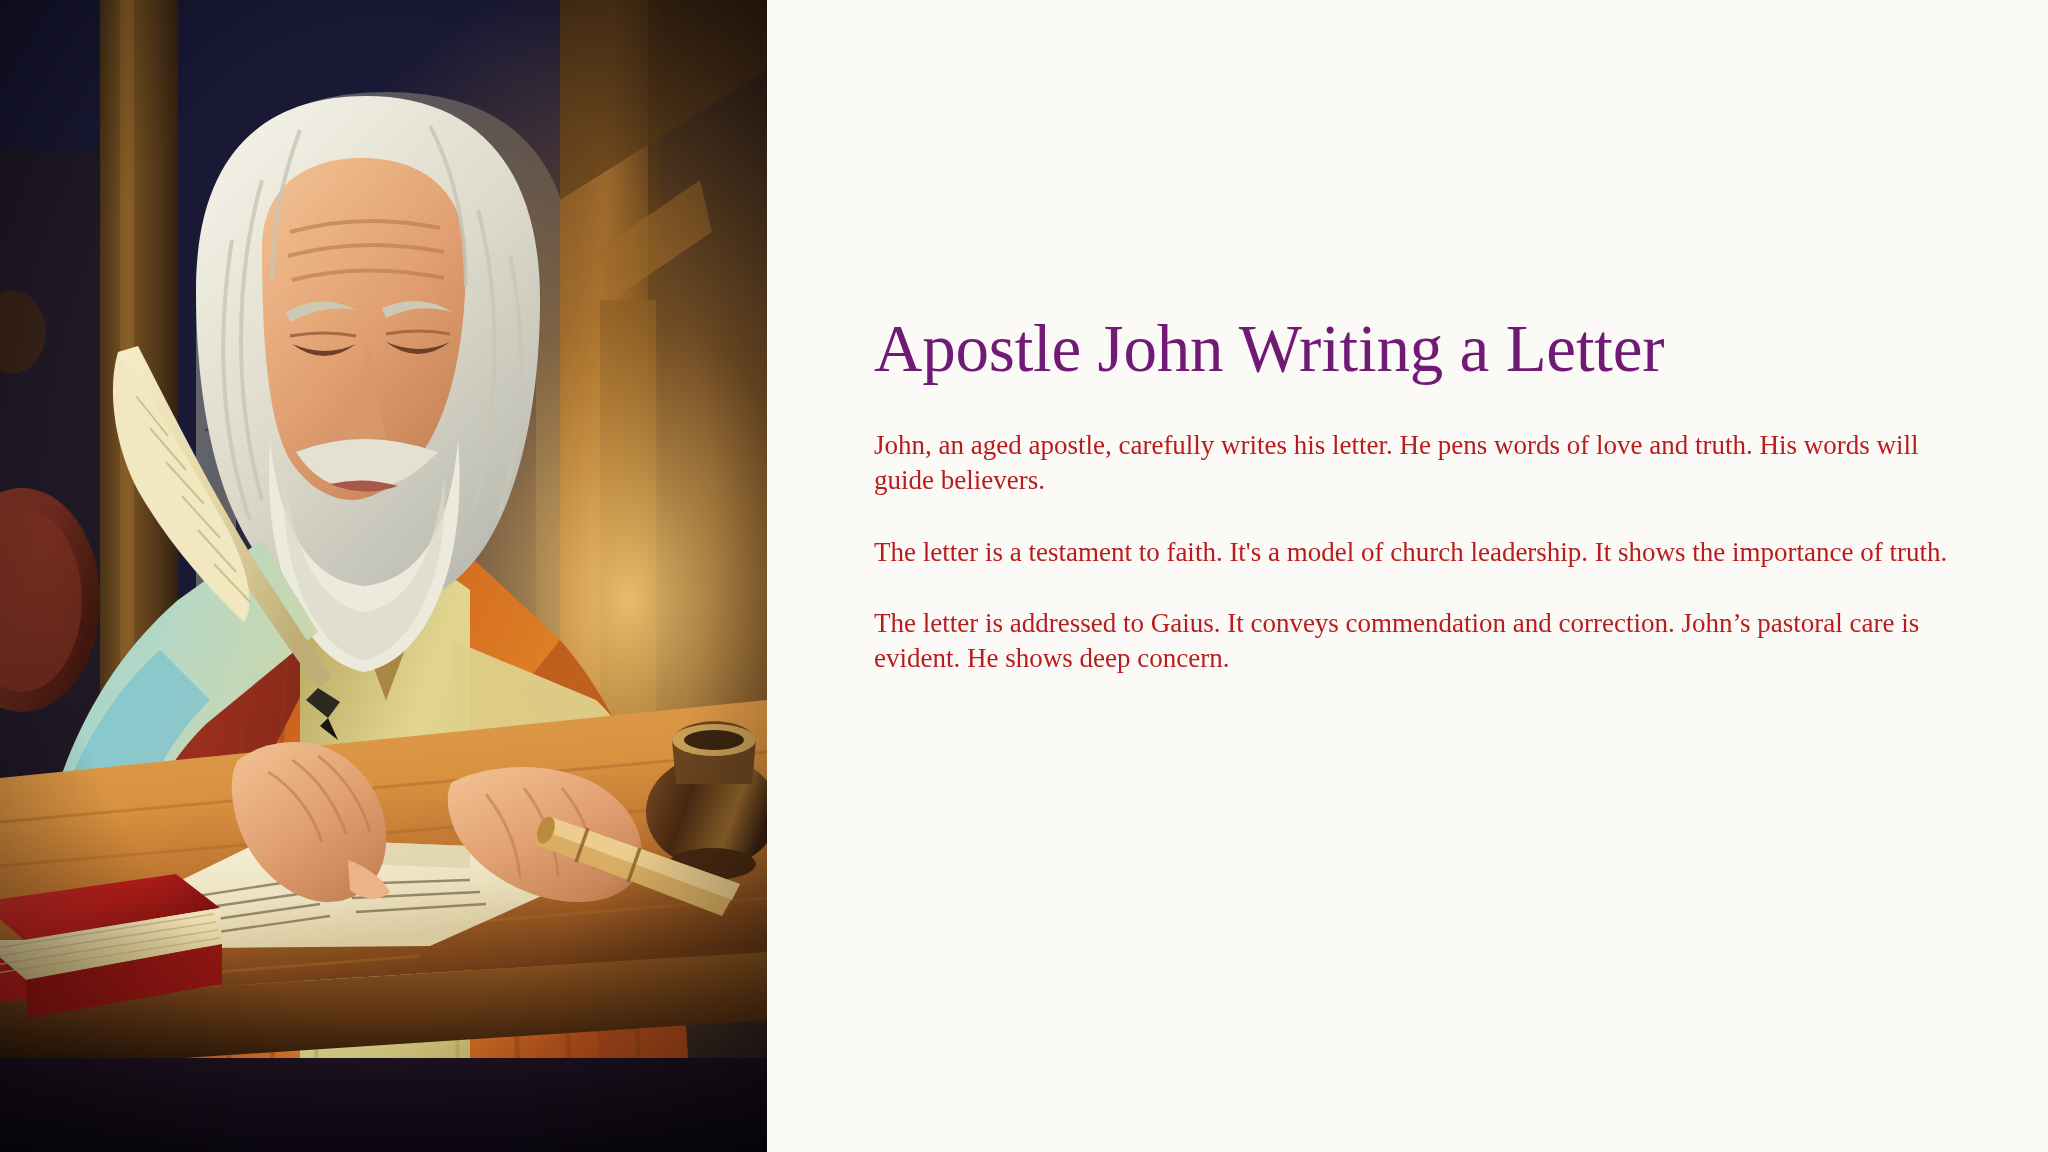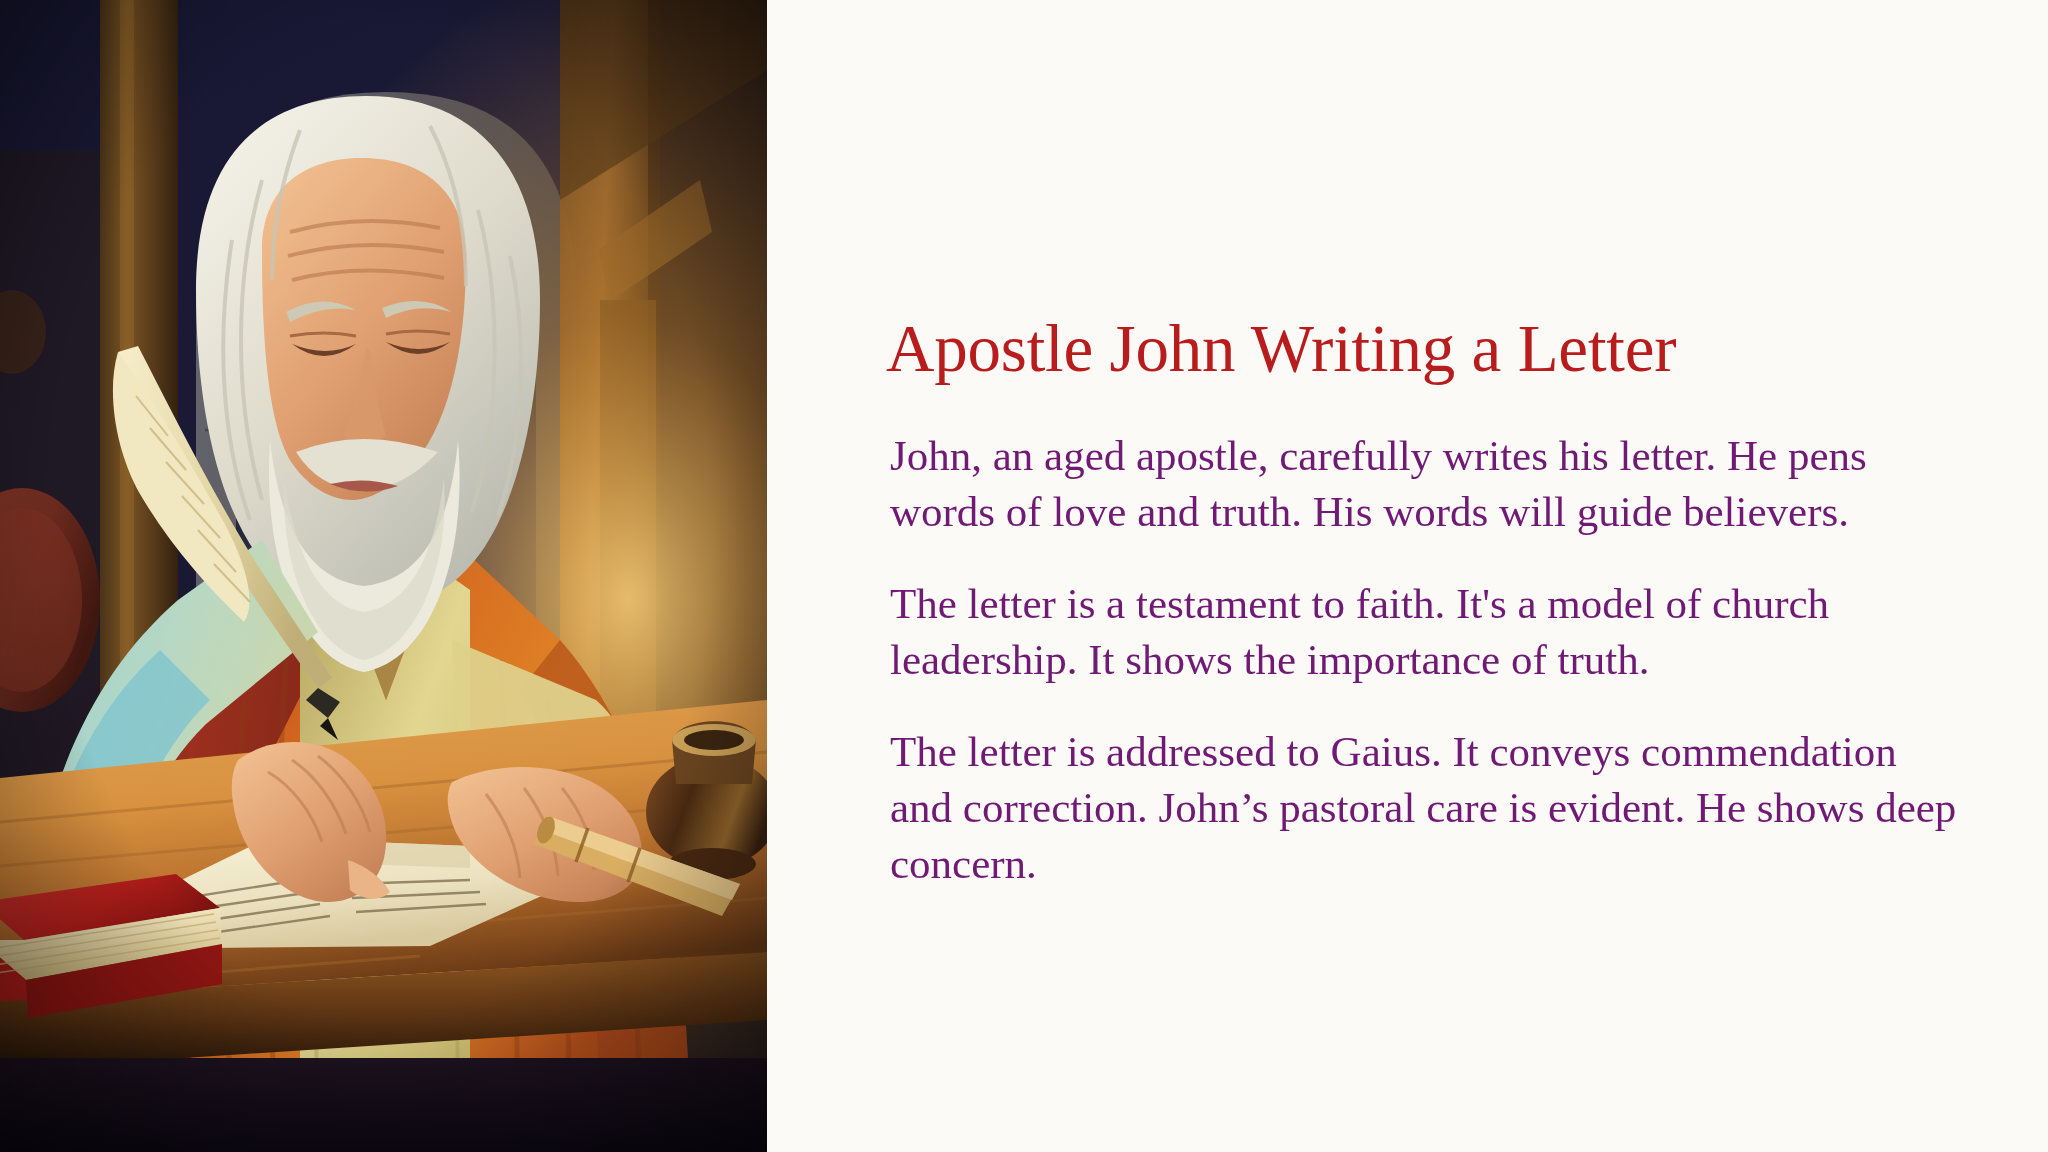--- a/index.html
+++ b/index.html
@@ -39,35 +39,35 @@
     height: 1152px;
     background: #FBFAF6;
   }
   .text-block {
     position: absolute;
     left: 107px;           
     top: 312px;
     width: 1085px;
   }
   .slide-title {
-    margin: 0 0 44px 12px;
+    margin: 0 0 44px 0;
     font-family: "Liberation Serif", "DejaVu Serif", serif;
     font-size: 67px;
     line-height: 1.08;
     font-weight: 400;
     letter-spacing: -0.2px;
+    color: #701a75;
+    white-space: nowrap;
+  }
+  .para {
+    margin: 0 0 36px 0;
+    font-family: "Liberation Serif", "DejaVu Serif", serif;
+    font-size: 27px;
+    line-height: 1.30;
     color: #b91c1c;
-    white-space: nowrap;
-  }
-  .para {
-    margin: 0 0 36px 16px;
-    font-family: "Liberation Serif", "DejaVu Serif", serif;
-    font-size: 43px;
-    line-height: 1.30;
-    color: #701a75;
   }
   .para:last-child { margin-bottom: 0; }
 </style>
 </head>
 <body>
 
 <div class="slide">
 
   <div class="illustration">
     <svg class="illus-svg" viewBox="0 0 767 1152" preserveAspectRatio="xMidYMid slice">

